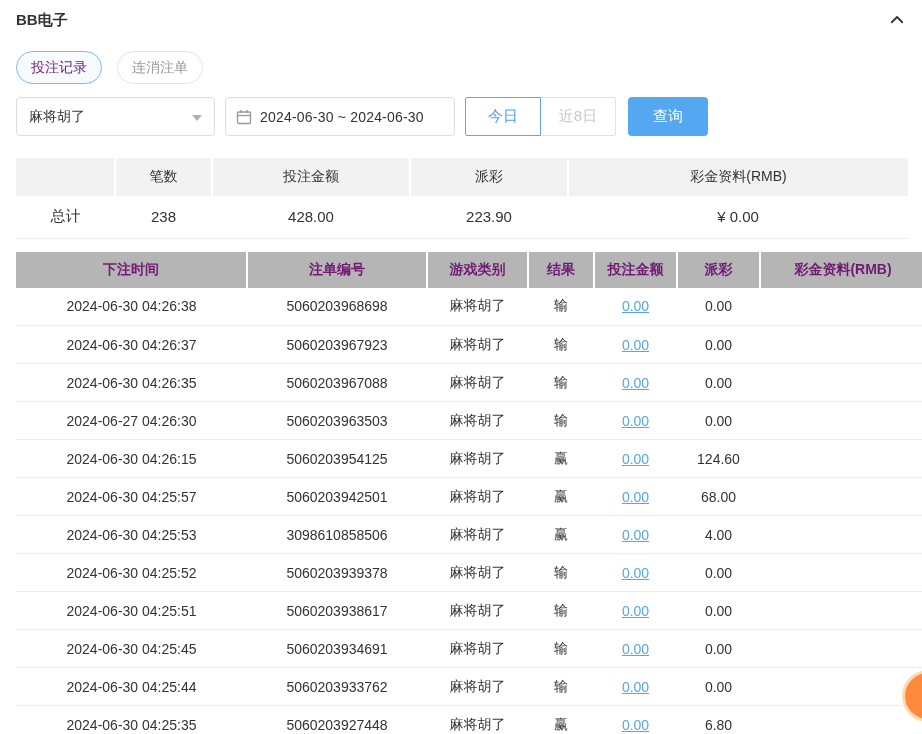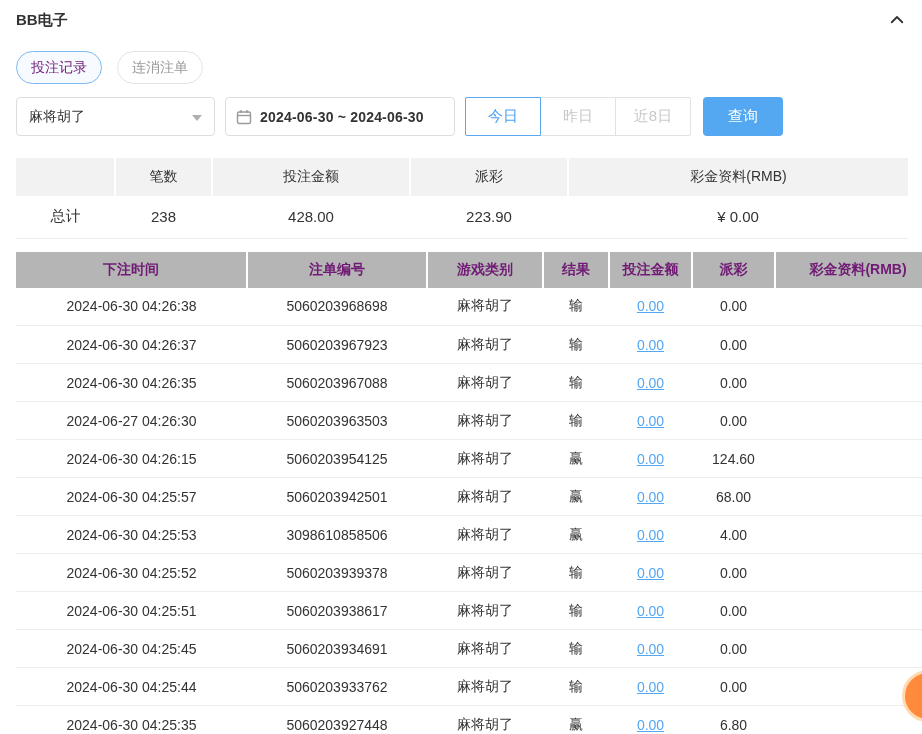--- a/index.html
+++ b/index.html
@@ -18,21 +18,21 @@
     background: #fff; color: #999; display: flex; align-items: center; justify-content: center; cursor: pointer; font-size: 14px; }
   .tab.active { border-color: #7db9f2; color: #701a75; background: #f7fbff; }
 
   
   .filters { display: flex; align-items: center; margin-top: 13px; }
   .select-box { position: relative; width: 199px; height: 39px; border: 1px solid #ddd; border-radius: 4px;
     display: flex; align-items: center; padding: 0 12px; cursor: pointer; background: #fff; }
   .select-box .caret { position: absolute; right: 12px; top: 17px; width: 0; height: 0;
     border-left: 5px solid transparent; border-right: 5px solid transparent; border-top: 6px solid #b0b0b0; }
   .date-box { margin-left: 10px; width: 230px; height: 39px; border: 1px solid #ddd; border-radius: 4px;
-    display: flex; align-items: center; padding: 0 10px; gap: 8px; cursor: pointer; background: #fff; font-weight: bold; }
+    display: flex; align-items: center; padding: 0 10px; gap: 8px; cursor: pointer; background: #fff; }
   .date-text { color: #333; letter-spacing: 0.2px; }
   .quick-group { display: flex; margin-left: 10px; }
   .quick-btn { width: 76px; height: 39px; background: #fff; border: 1px solid #e2e2e2; color: #c9c9c9;
     font-size: 15px; display: flex; align-items: center; justify-content: center; cursor: pointer; margin-left: -1px; }
   .quick-btn:first-child { margin-left: 0; border-radius: 2px 0 0 2px; }
   .quick-btn:last-child { border-radius: 0 2px 2px 0; }
   .quick-btn.active { border-color: #5ba8f0; color: #4a9ff5; position: relative; z-index: 1; }
   .search-btn { margin-left: 12px; width: 80px; height: 39px; background: #54a7f1; color: #fff; border: none;
     border-radius: 4px; font-size: 15px; cursor: pointer; font-family: inherit; }
 
@@ -45,21 +45,21 @@
   .sum-table thead th:last-child { border-right: none; }
   .sum-table tbody td { height: 42px; border-bottom: 1px solid #ededed; font-size: 15px; color: #333; }
   .sum-table .s0 { width: 99px; } .sum-table .s1 { width: 97px; } .sum-table .s2 { width: 198px; }
   .sum-table .s3 { width: 158px; } .sum-table .s4 { width: 340px; }
 
   .main-table { margin-top: 13px; }
   .main-table thead th { background: #b5b5b5; color: #701a75; height: 36px; font-weight: bold; font-size: 14px;
     border-right: 2px solid #fff; }
   .main-table thead th:last-child { border-right: none; }
   .main-table tbody td { height: 38px; border-bottom: 1px solid #ededed; color: #333; font-size: 14px; }
-  .main-table .c0 { width: 231px; } .main-table .c1 { width: 180px; } .main-table .c2 { width: 116px; }
+  .main-table .c0 { width: 231px; } .main-table .c1 { width: 180px; } .main-table .c2 { width: 101px; }
   .main-table .c3 { width: 66px; }  .main-table .c4 { width: 83px; }  .main-table .c5 { width: 83px; }
   .main-table .c6 { width: 165px; }
   .bet-link { color: #54a7f1; text-decoration: underline; cursor: pointer; }
 
   
   .fab { position: absolute; right: -32px; bottom: 12px; width: 52px; height: 52px; border-radius: 50%;
     background: #ff8a3c; border: 3px solid #ffd9b0; cursor: pointer; }
 </style>
 </head>
 <body>
@@ -95,21 +95,20 @@
         <rect x="1.5" y="3" width="13" height="11.5" rx="1.5" fill="none" stroke="#9a9a9a" stroke-width="1.4"></rect>
         <line x1="1.5" y1="6.5" x2="14.5" y2="6.5" stroke="#9a9a9a" stroke-width="1.4"></line>
         <line x1="5" y1="1" x2="5" y2="4" stroke="#9a9a9a" stroke-width="1.4"></line>
         <line x1="11" y1="1" x2="11" y2="4" stroke="#9a9a9a" stroke-width="1.4"></line>
       </svg>
       <span class="date-text">2024-06-30 ~ 2024-06-30</span>
     </div>
 
     <div class="quick-group">
       <button class="quick-btn active">今日</button>
-      <button class="quick-btn">昨日</button>
       <button class="quick-btn">近8日</button>
     </div>
 
     <button class="search-btn">查询</button>
   </div>
 
   <table class="sum-table">
     <thead>
       <tr>
           <th class="s0"></th>

